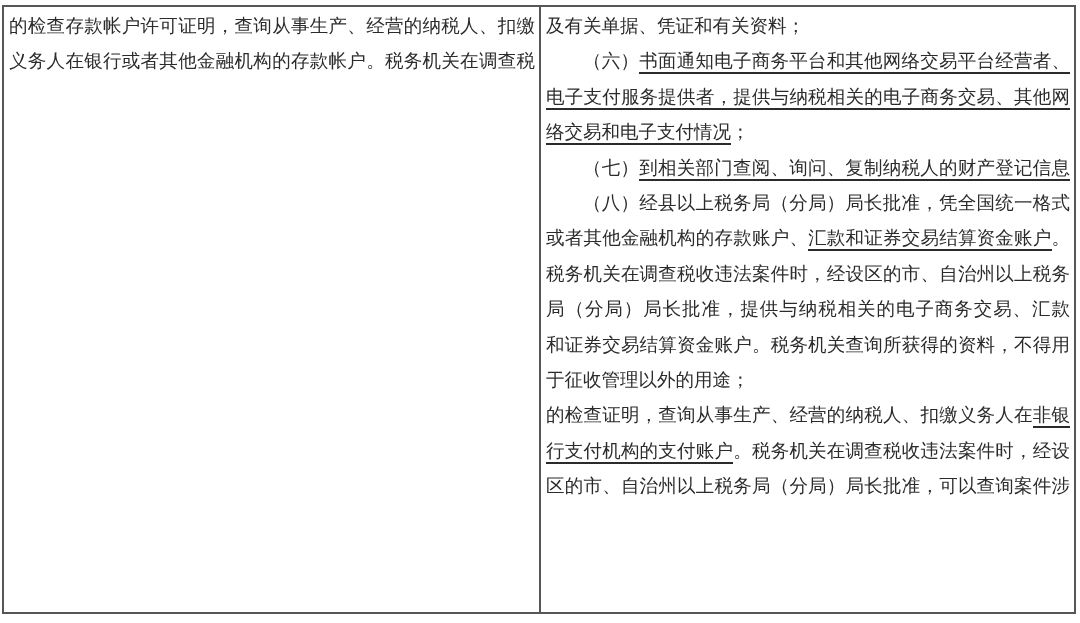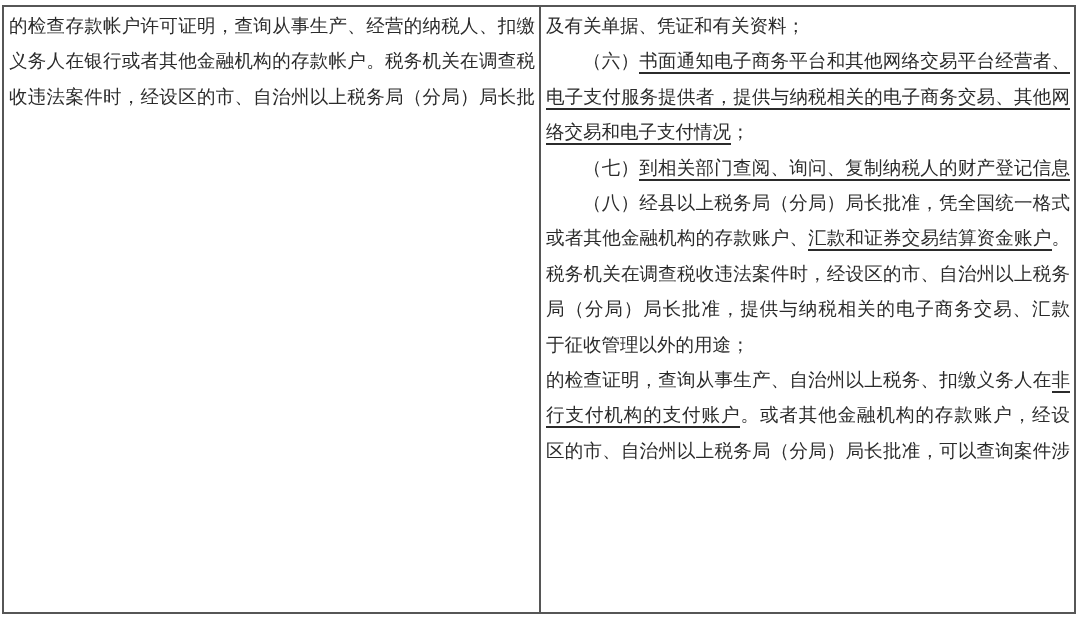--- a/index.html
+++ b/index.html
@@ -55,31 +55,31 @@
   }
 </style>
 </head>
 <body>
 
 <div class="page">
   <div class="table">
     <div class="cell left">
         <div class="line fill"><span class="seg">的检查存款帐户许可证明，查询从事生产、经营的纳税人、扣缴</span></div>
         <div class="line fill"><span class="seg">义务人在银行或者其他金融机构的存款帐户。税务机关在调查税</span></div>
-        <div class="line fill"><span class="seg">收违法案件时，经设区的市、自治州以上税务局（分局）局长批</span></div>
       </div>
     <div class="cell right">
         <div class="line"><span class="seg">及有关单据、凭证和有关资料；</span></div>
         <div class="line fill indent"><span class="seg">（六）</span><span class="seg u">书面通知电子商务平台和其他网络交易平台经营者、</span></div>
         <div class="line fill"><span class="seg u">电子支付服务提供者，提供与纳税相关的电子商务交易、其他网</span></div>
         <div class="line"><span class="seg u">络交易和电子支付情况</span><span class="seg">；</span></div>
         <div class="line fill indent"><span class="seg">（七）</span><span class="seg u">到相关部门查阅、询问、复制纳税人的财产登记信息</span></div>
         <div class="line fill indent"><span class="seg">（八）经县以上税务局（分局）局长批准，凭全国统一格式</span></div>
         <div class="line fill"><span class="seg">或者其他金融机构的存款账户、</span><span class="seg u">汇款和证券交易结算资金账户</span><span class="seg">。</span></div>
         <div class="line fill"><span class="seg">税务机关在调查税收违法案件时，经设区的市、自治州以上税务</span></div>
         <div class="line fill"><span class="seg">局（分局）局长批准，提供与纳税相关的电子商务交易、汇款</span></div>
+        <div class="line fill"><span class="seg">和证券交易结算资金账户。税务机关查询所获得的资料，不得用</span></div>
         <div class="line"><span class="seg">于征收管理以外的用途；</span></div>
-        <div class="line fill"><span class="seg">的检查证明，查询从事生产、自治州以上税务、扣缴义务人在</span><span class="seg u">非银</span></div>
-        <div class="line fill"><span class="seg u">行支付机构的支付账户</span><span class="seg">。或者其他金融机构的存款账户，经设</span></div>
+        <div class="line fill"><span class="seg">的检查证明，查询从事生产、经营的纳税人、扣缴义务人在</span><span class="seg u">非银</span></div>
+        <div class="line fill"><span class="seg u">行支付机构的支付账户</span><span class="seg">。税务机关在调查税收违法案件时，经设</span></div>
         <div class="line fill"><span class="seg">区的市、自治州以上税务局（分局）局长批准，可以查询案件涉</span></div>
       </div>
   </div>
 </div>
 
 </body></html>

